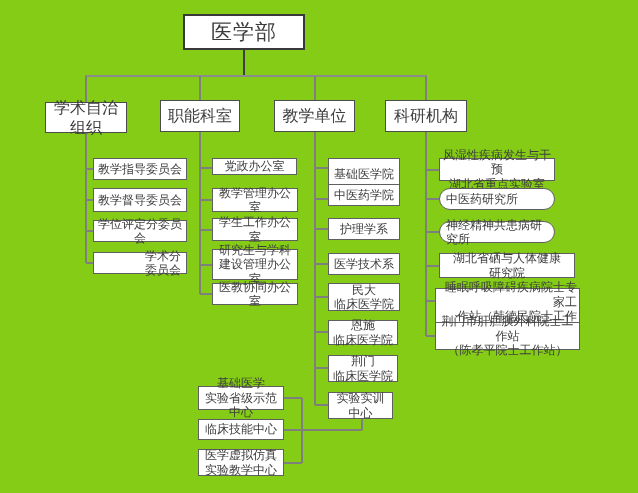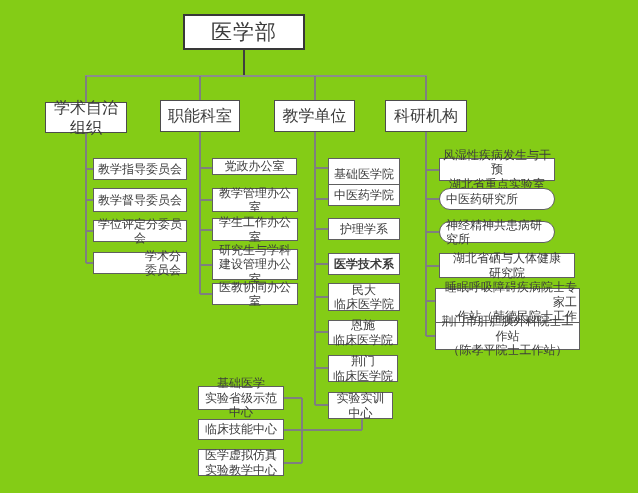--- a/index.html
+++ b/index.html
@@ -71,21 +71,21 @@
 
   #n-p0 {left:212px; top:158px; width:85px; height:17px;}
   #n-p1 {left:212px; top:188px; width:86px; height:24px;}
   #n-p2 {left:212px; top:218px; width:86px; height:23px;}
   #n-p3 {left:212px; top:249px; width:86px; height:31px;}
   #n-p4 {left:212px; top:283px; width:86px; height:22px;}
 
   #n-t0 {left:328px; top:158px; width:72px; height:32px;}
   #n-t1 {left:328px; top:184px; width:72px; height:22px;}
   #n-t2 {left:328px; top:218px; width:72px; height:22px;}
-  #n-t3 {left:328px; top:253px; width:72px; height:22px;font-weight:bold;}
+  #n-t3 {left:328px; top:253px; width:72px; height:22px;}
   #n-t4 {left:328px; top:283px; width:72px; height:28px;}
   #n-t5 {left:328px; top:320px; width:70px; height:25px;}
   #n-t6 {left:328px; top:355px; width:70px; height:27px;}
   #n-t7 {left:328px; top:392px; width:65px; height:27px;}
 
   #n-r0 {left:439px; top:158px; width:116px; height:23px;}
   #n-r1 {left:439px; top:188px; width:116px; height:22px;}
   #n-r2 {left:439px; top:221px; width:116px; height:22px;}
   #n-r3 {left:439px; top:253px; width:136px; height:25px;}
   #n-r4 {left:435px; top:288px; width:145px; height:42px;text-align:right;}

